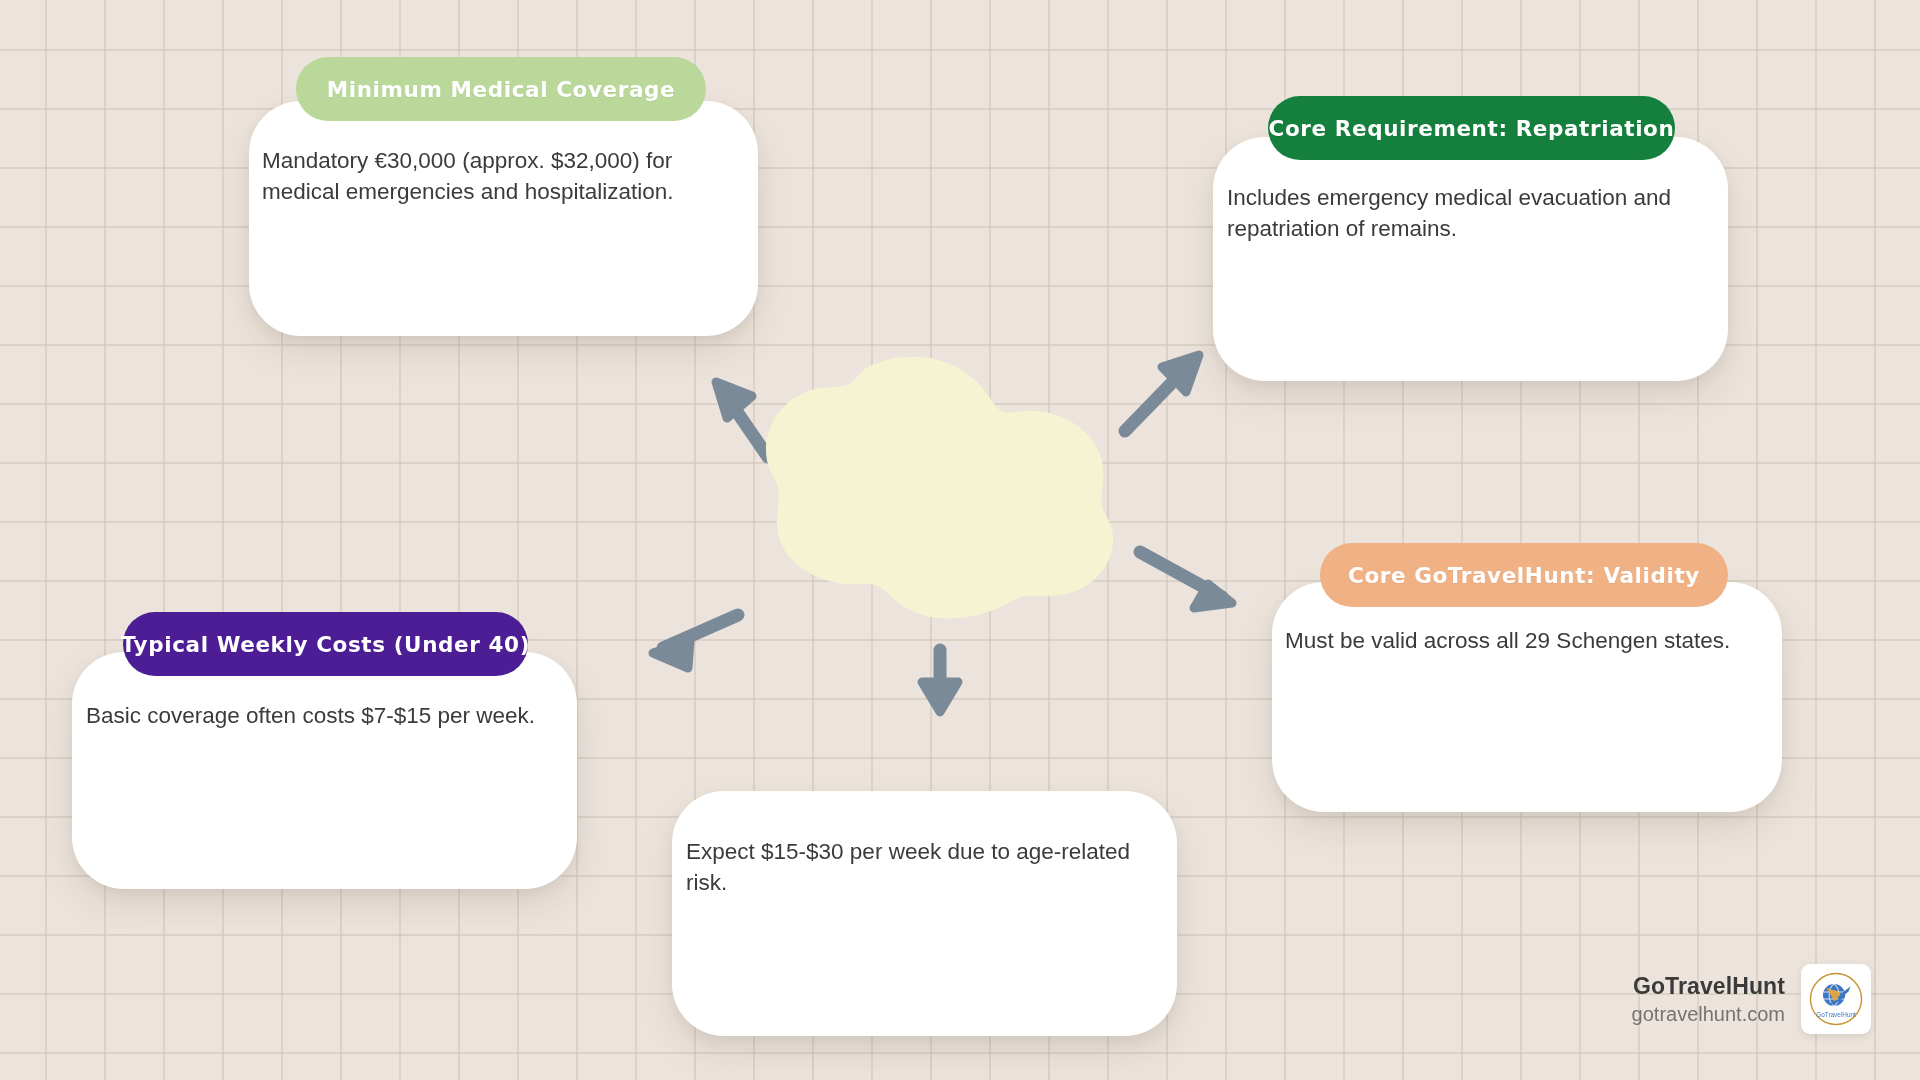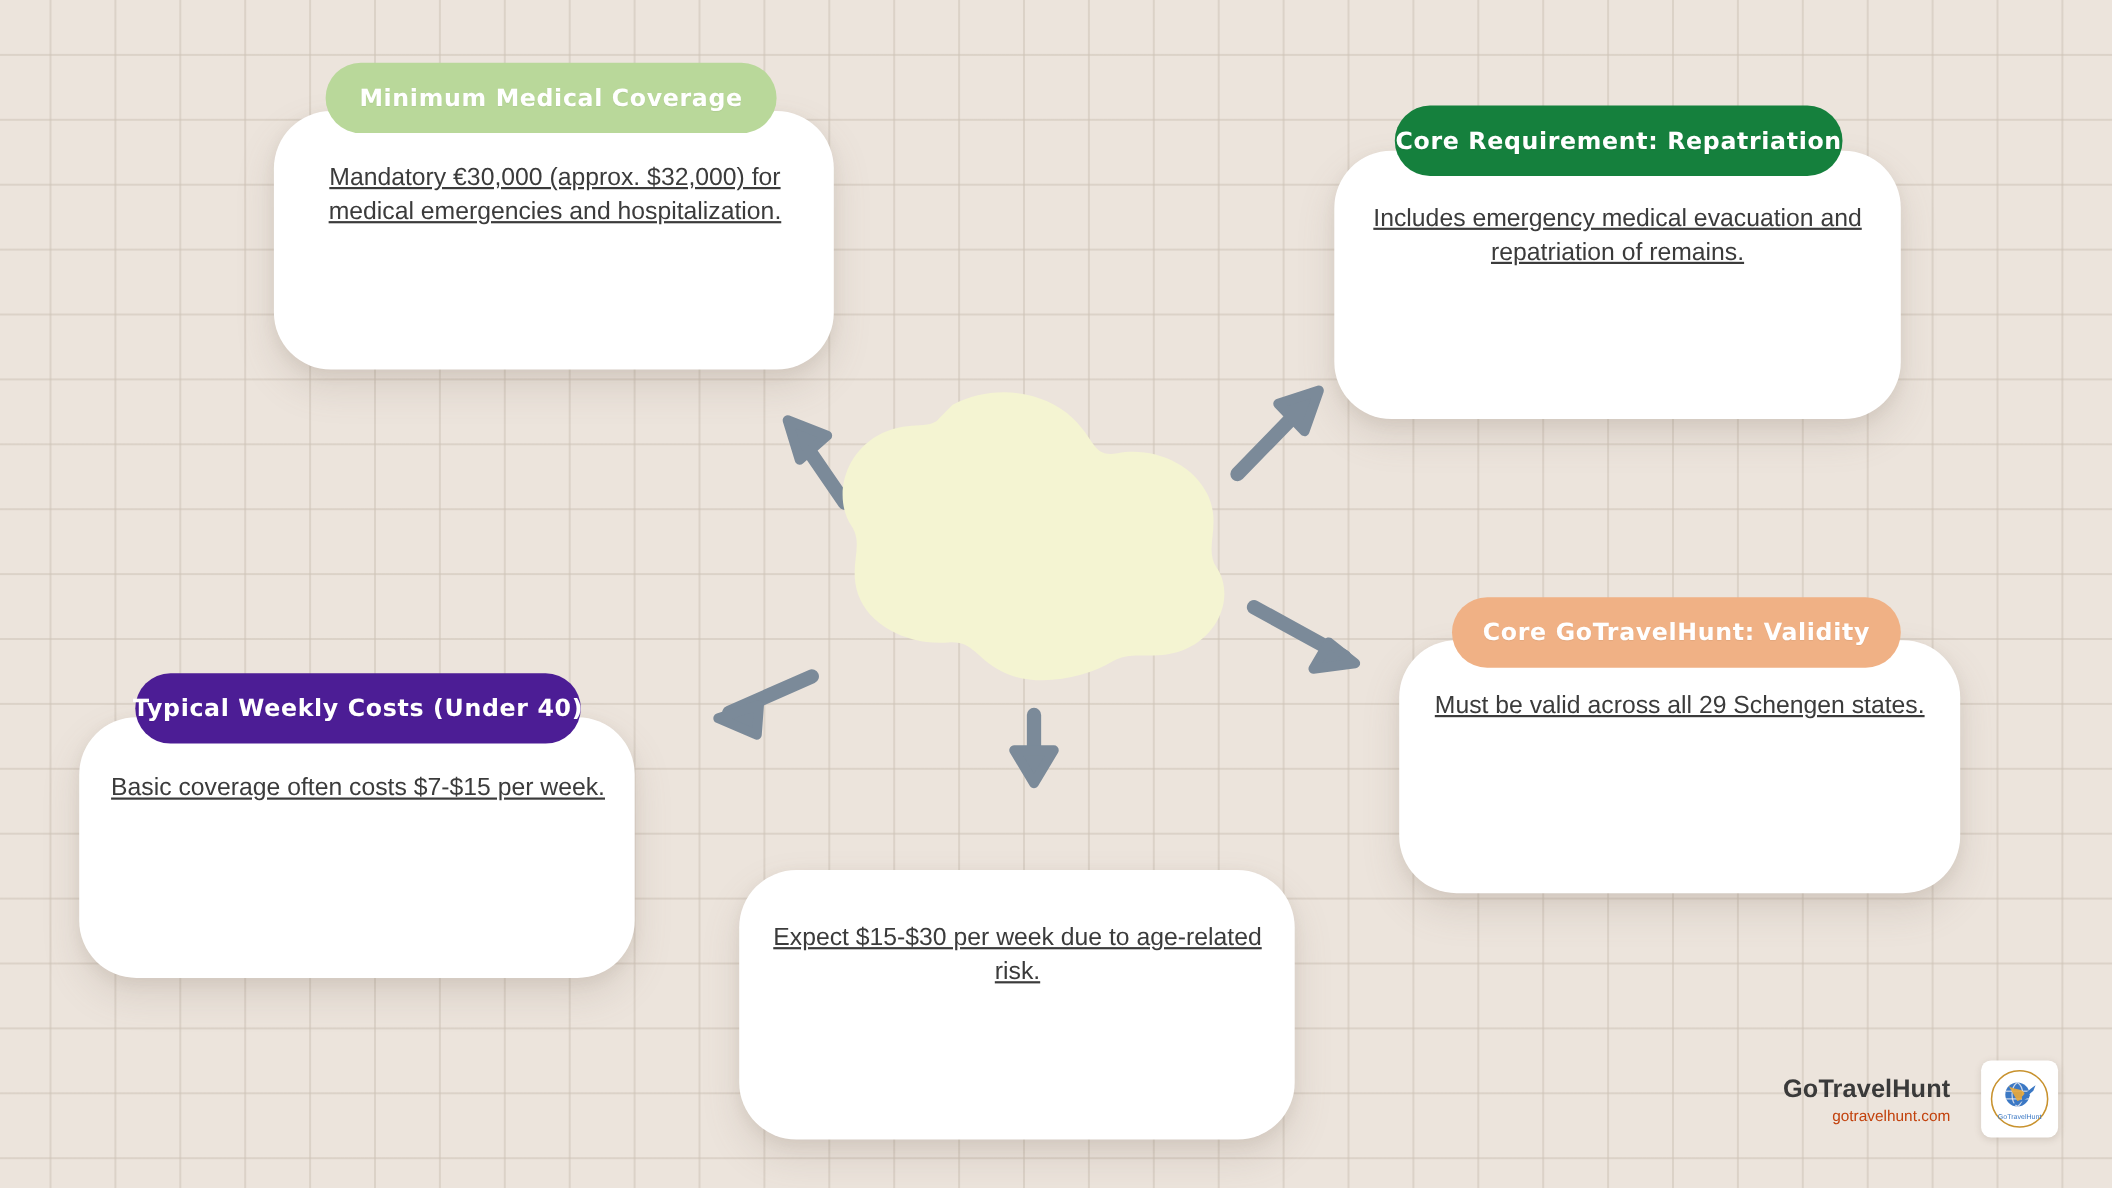--- a/index.html
+++ b/index.html
@@ -45,23 +45,21 @@
     padding:0 26px;
     white-space:nowrap;
     text-shadow:0 1px 1px rgba(0,0,0,0.05);
     z-index:4;
   }
   .card-body {
     position:absolute;
     color:#3b3b3b;
     font-size:22.5px;
     line-height:1.38;
-    text-align:center;
     z-index:3;
-    text-decoration:underline;
   }
 
   
   
   #card-medical        { left:249px;  top:101px; width:509px;  height:235px; }
   #head-medical        { left:296px;  top:57px;  width:410px;  height:64px;  background:#b9d89a; }
   #body-medical        { left:262px;  top:145px; width:485px; }
 
   
   #card-repatriation   { left:1213px; top:137px; width:515px;  height:244px; }
@@ -112,33 +110,33 @@
     z-index:1;
     pointer-events:none;
   }
 
   
   #brand {
     position:absolute;
     right:49px; bottom:46px;
     display:flex;
     align-items:center;
-    gap:28px;
+    gap:16px;
     z-index:6;
   }
   #brand-text { text-align:right; }
   #brand-name {
     font-size:23px;
     font-weight:bold;
     color:#3a3a3a;
     letter-spacing:0.1px;
   }
   #brand-url {
-    font-size:14px;
-    color:#c2410c;
+    font-size:20px;
+    color:#737373;
     margin-top:3px;
   }
   #brand-logo {
     width:70px; height:70px;
     background:#ffffff;
     border-radius:9px;
     box-shadow:0 2px 7px rgba(120,105,90,0.2);
     display:flex; align-items:center; justify-content:center;
   }
   #brand-logo svg { display:block; }

